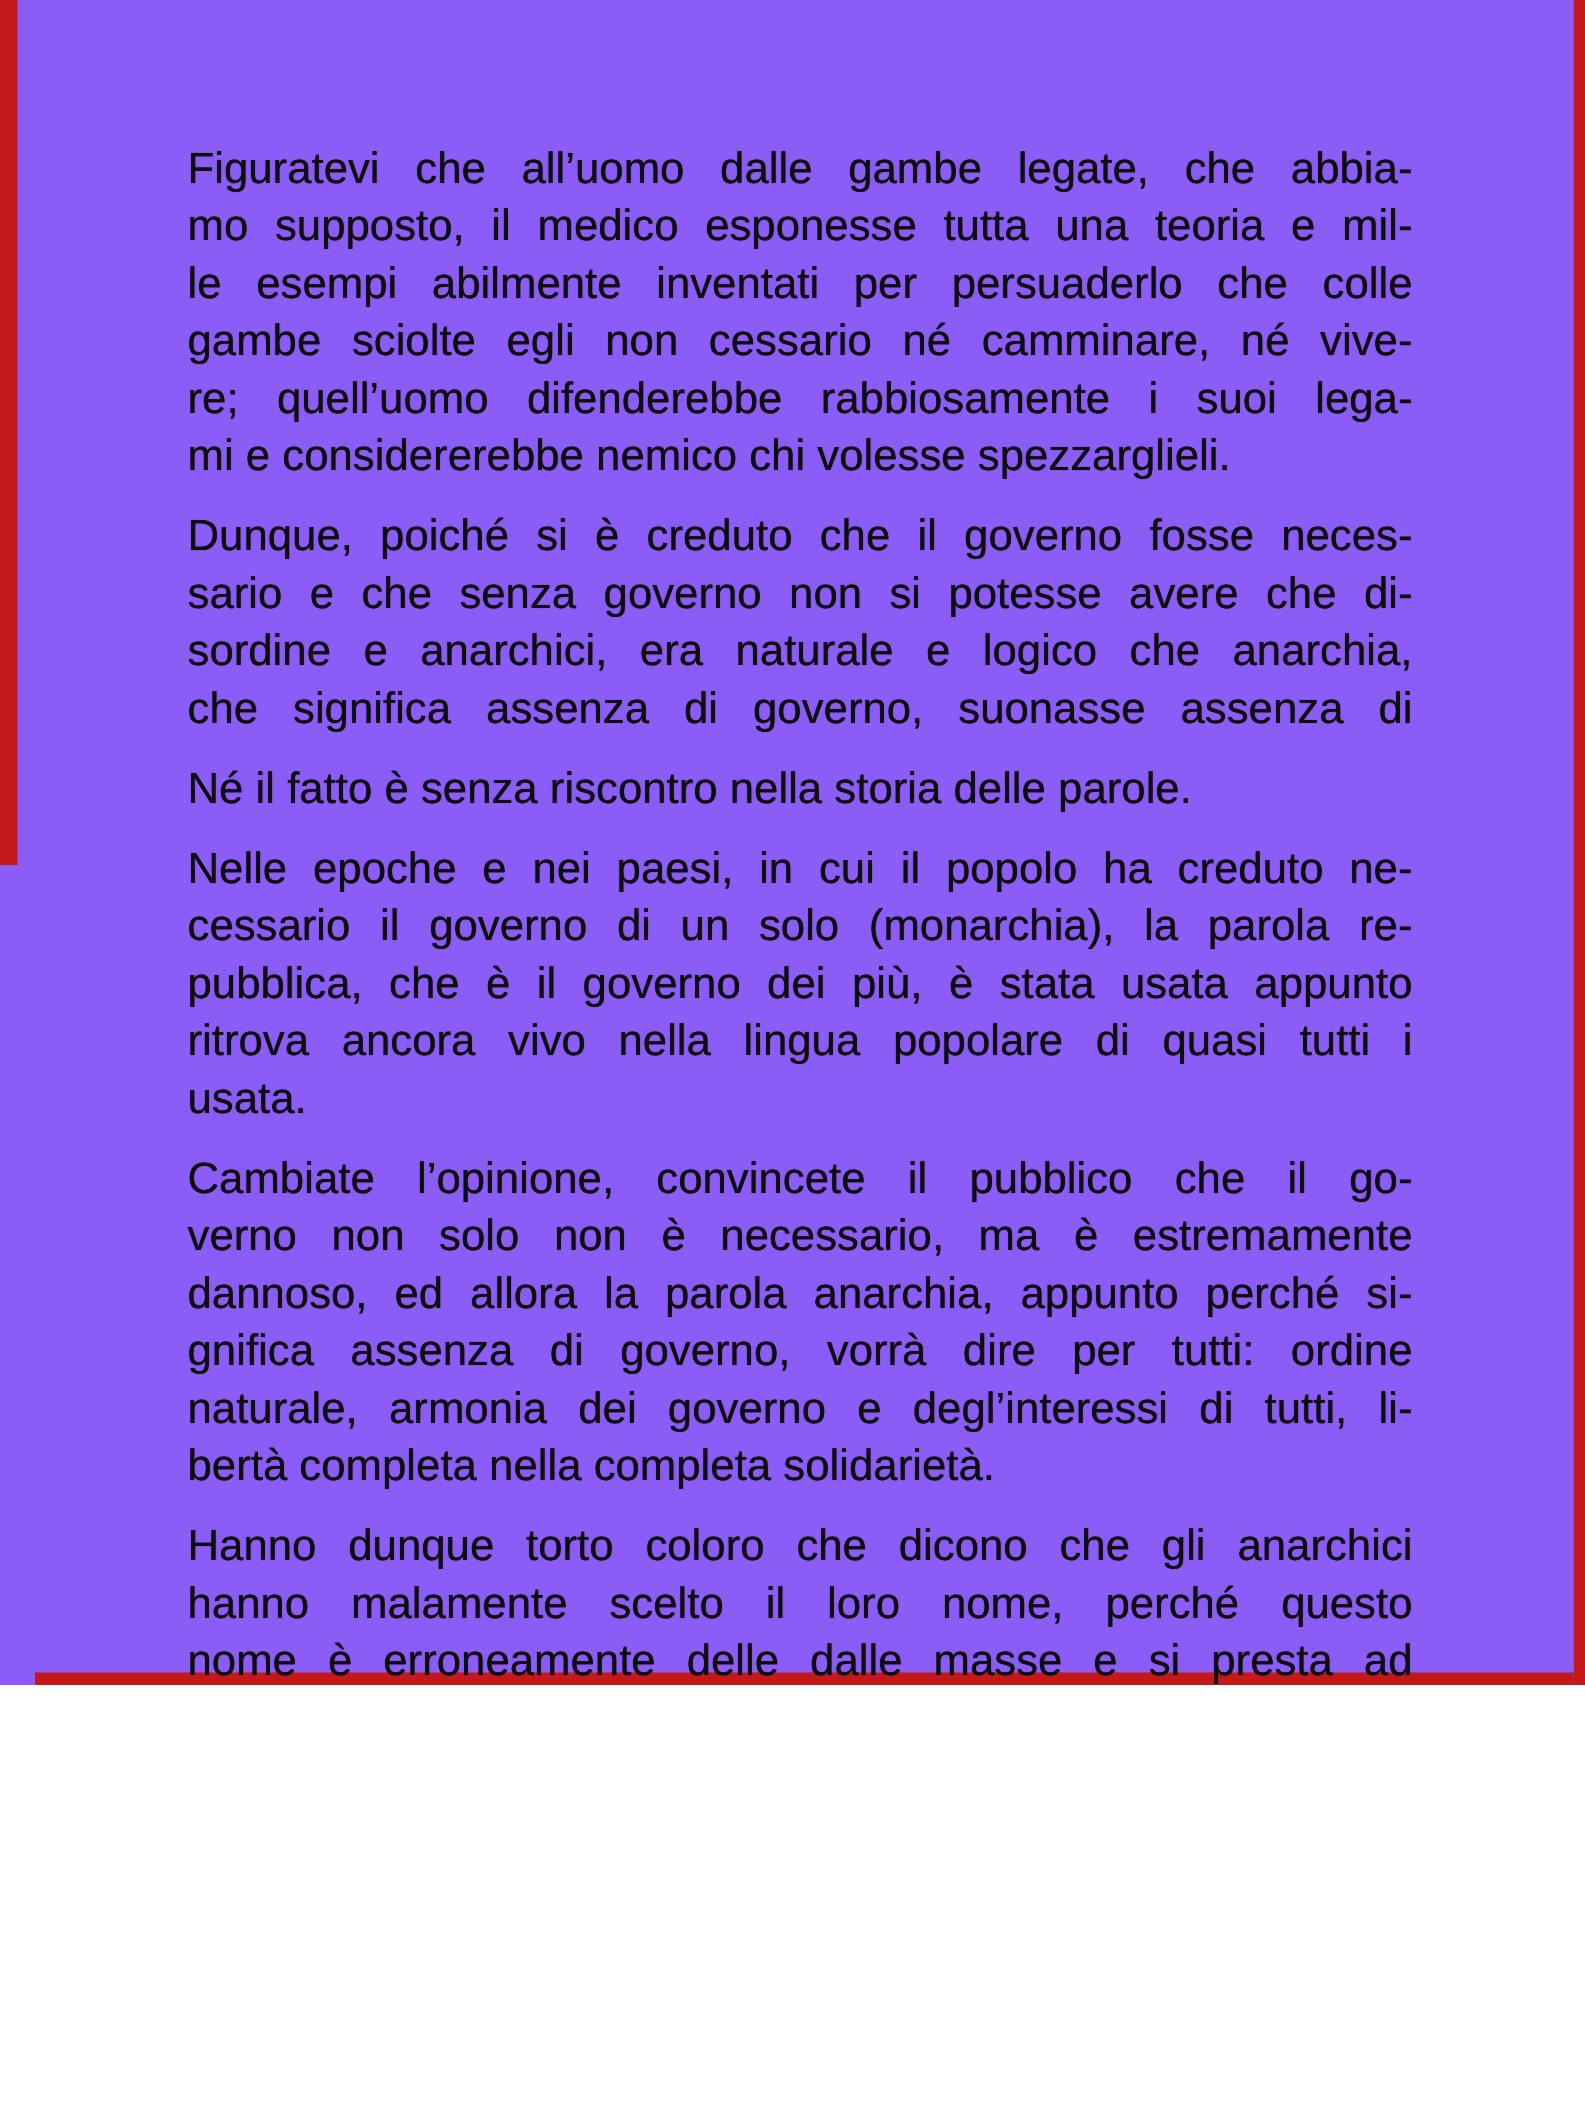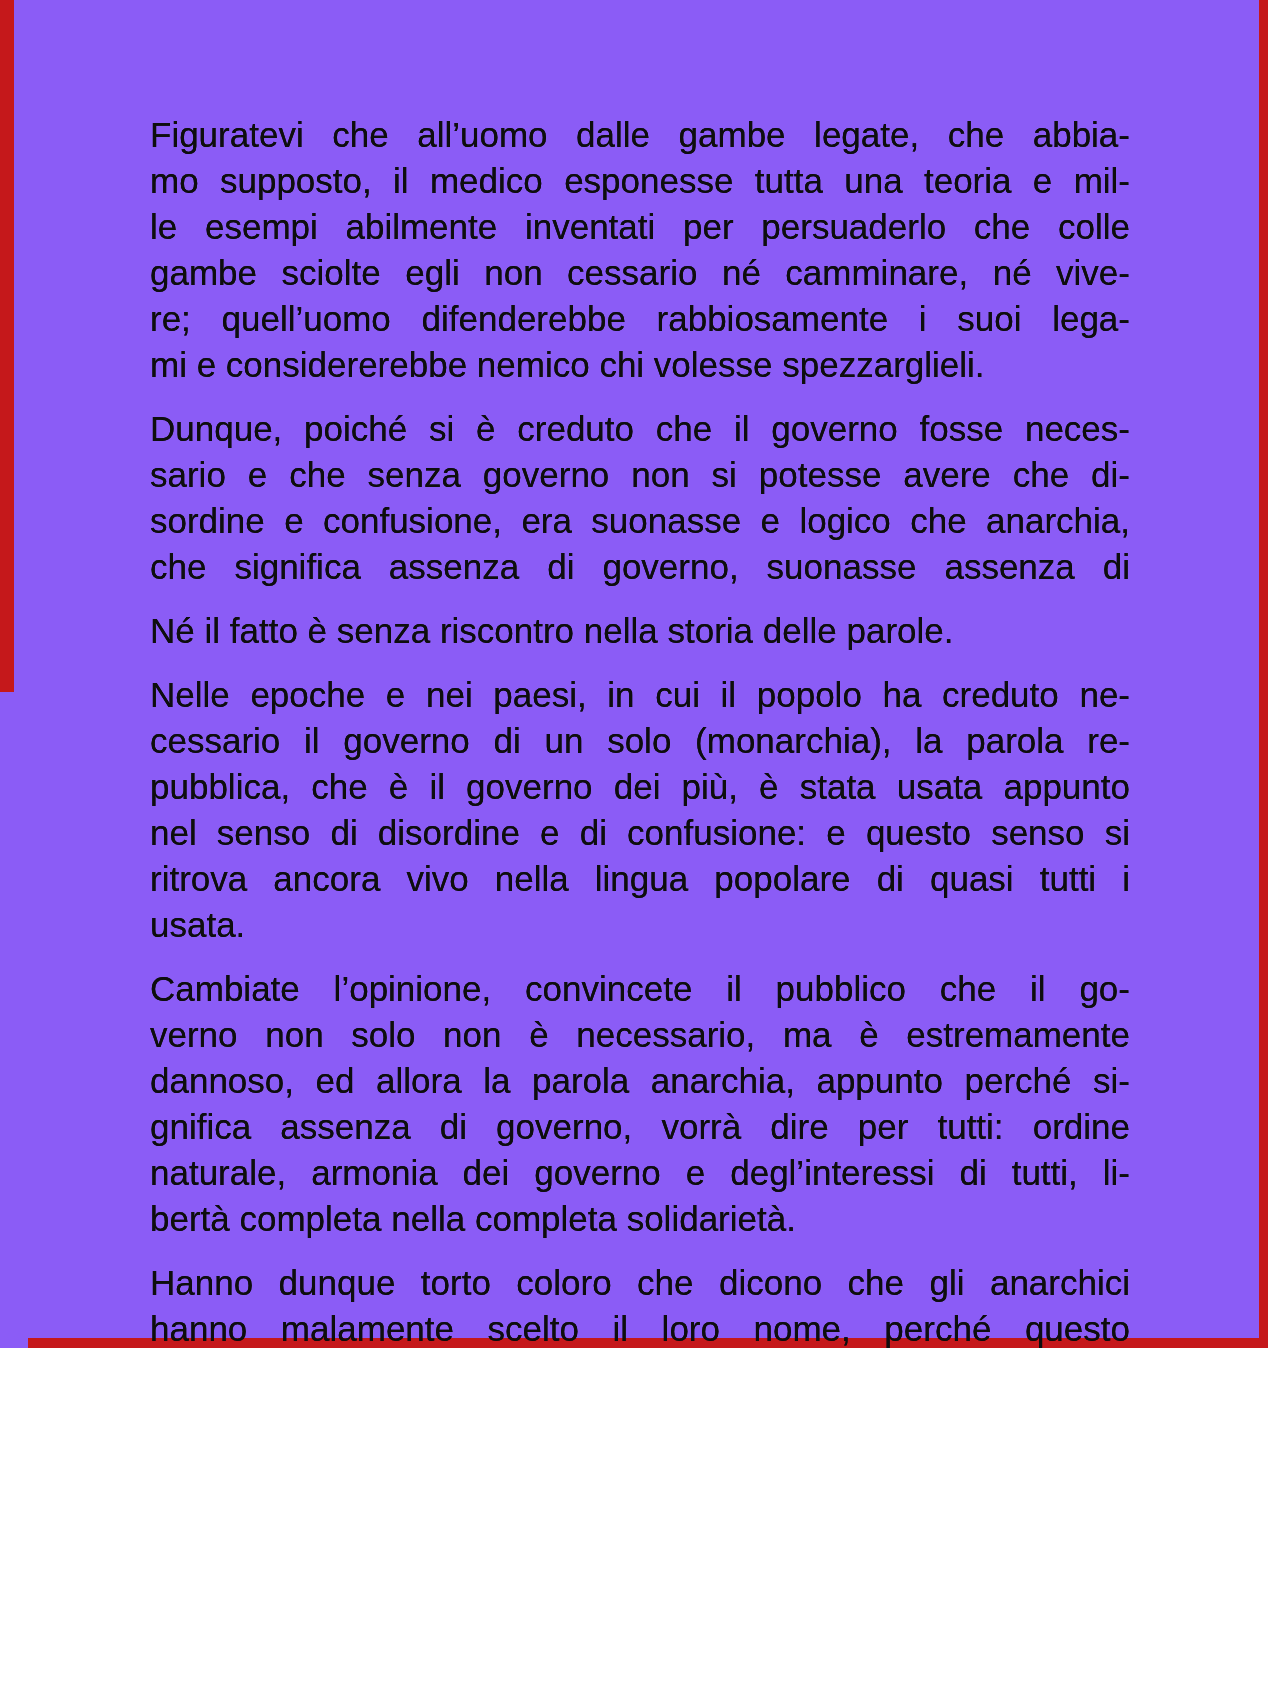--- a/index.html
+++ b/index.html
@@ -69,33 +69,32 @@
       <div class="line">mo supposto, il medico esponesse tutta una teoria e mil-</div>
       <div class="line">le esempi abilmente inventati per persuaderlo che colle</div>
       <div class="line">gambe sciolte egli non cessario né camminare, né vive-</div>
       <div class="line">re; quell’uomo difenderebbe rabbiosamente i suoi lega-</div>
       <div class="line last">mi e considererebbe nemico chi volesse spezzarglieli.</div>
     </div>
 
     <div class="paragraph">
       <div class="line">Dunque, poiché si è creduto che il governo fosse neces-</div>
       <div class="line">sario e che senza governo non si potesse avere che di-</div>
-      <div class="line">sordine e confusione, era suonasse e logico che anarchia,</div>
+      <div class="line">sordine e anarchici, era naturale e logico che anarchia,</div>
       <div class="line">che significa assenza di governo, suonasse assenza di</div>
     </div>
 
     <div class="paragraph">
       <div class="line last">Né il fatto è senza riscontro nella storia delle parole.</div>
     </div>
 
     <div class="paragraph">
       <div class="line">Nelle epoche e nei paesi, in cui il popolo ha creduto ne-</div>
       <div class="line">cessario il governo di un solo (monarchia), la parola re-</div>
       <div class="line">pubblica, che è il governo dei più, è stata usata appunto</div>
-      <div class="line">nel senso di disordine e di confusione: e questo senso si</div>
       <div class="line">ritrova ancora vivo nella lingua popolare di quasi tutti i</div>
       <div class="line last">usata.</div>
     </div>
 
     <div class="paragraph">
       <div class="line">Cambiate l’opinione, convincete il pubblico che il go-</div>
       <div class="line">verno non solo non è necessario, ma è estremamente</div>
       <div class="line">dannoso, ed allora la parola anarchia, appunto perché si-</div>
       <div class="line">gnifica assenza di governo, vorrà dire per tutti: ordine</div>
       <div class="line">naturale, armonia dei governo e degl’interessi di tutti, li-</div>

